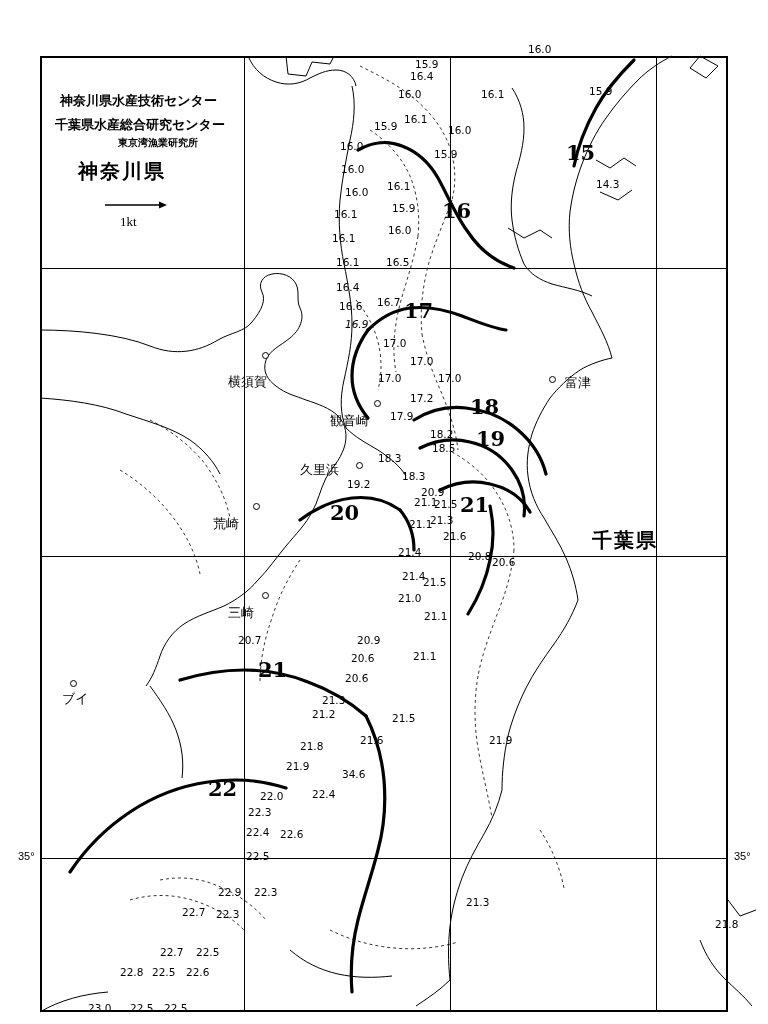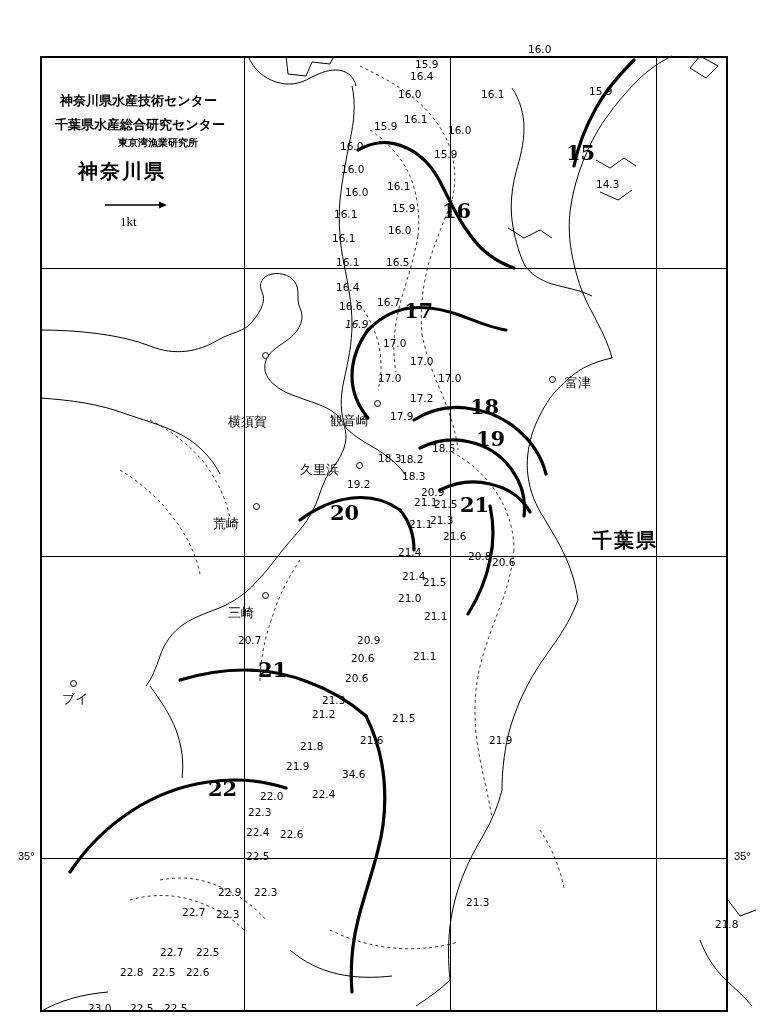--- a/index.html
+++ b/index.html
@@ -175,21 +175,21 @@
                C330,690 350,702 366,716"></path>
 
       <path d="M70,872 C86,848 106,828 130,812 C154,796 180,786 208,782
                C236,778 262,780 286,788"></path>
       <path d="M366,716 C376,736 382,758 384,780 C386,804 384,828 378,850
                C372,874 364,896 358,920 C352,944 350,968 352,992"></path>
     </g>
   </svg>
 
   <div class="place-dot" style="left:262px;top:352px;"></div>
-  <div class="place" style="left:228px;top:373px;margin-top:40px;">横須賀</div>
+  <div class="place" style="left:228px;top:373px;">横須賀</div>
 
   <div class="place-dot" style="left:374px;top:400px;"></div>
   <div class="place" style="left:330px;top:412px;">観音崎</div>
 
   <div class="place-dot" style="left:356px;top:462px;"></div>
   <div class="place" style="left:300px;top:461px;">久里浜</div>
 
   <div class="place-dot" style="left:253px;top:503px;"></div>
   <div class="place" style="left:213px;top:515px;">荒崎</div>
 
@@ -234,21 +234,21 @@
       <div class="val" style="left: 336px; top: 281px;">16.4</div>
       <div class="val" style="left: 339px; top: 300px;">16.6</div>
       <div class="val" style="left: 377px; top: 296px;">16.7</div>
       <div class="val" style="left: 345px; top: 318px; font-style: italic;">16.9</div>
       <div class="val" style="left: 383px; top: 337px;">17.0</div>
       <div class="val" style="left: 410px; top: 355px;">17.0</div>
       <div class="val" style="left: 378px; top: 372px;">17.0</div>
       <div class="val" style="left: 410px; top: 392px;">17.2</div>
       <div class="val" style="left: 438px; top: 372px;">17.0</div>
       <div class="val" style="left: 390px; top: 410px;">17.9</div>
-      <div class="val" style="left: 400px; top: 428px; margin-top: 25px;">18.2</div>
+      <div class="val" style="left: 430px; top: 428px;">18.2</div>
       <div class="val" style="left: 432px; top: 442px;">18.5</div>
       <div class="val" style="left: 378px; top: 452px;">18.3</div>
       <div class="val" style="left: 402px; top: 470px;">18.3</div>
       <div class="val" style="left: 347px; top: 478px;">19.2</div>
       <div class="val" style="left: 421px; top: 486px;">20.9</div>
       <div class="val" style="left: 414px; top: 496px;">21.1</div>
       <div class="val" style="left: 434px; top: 498px;">21.5</div>
       <div class="val" style="left: 409px; top: 518px;">21.1</div>
       <div class="val" style="left: 430px; top: 514px;">21.3</div>
       <div class="val" style="left: 443px; top: 530px;">21.6</div>

